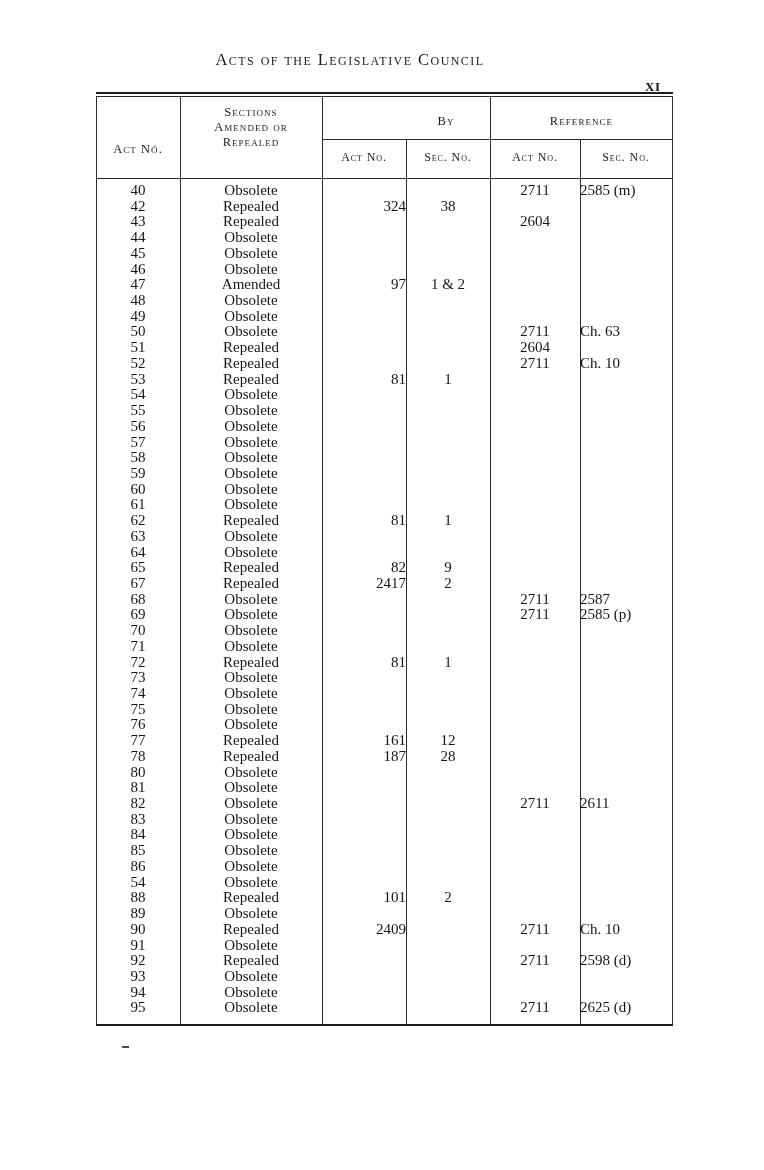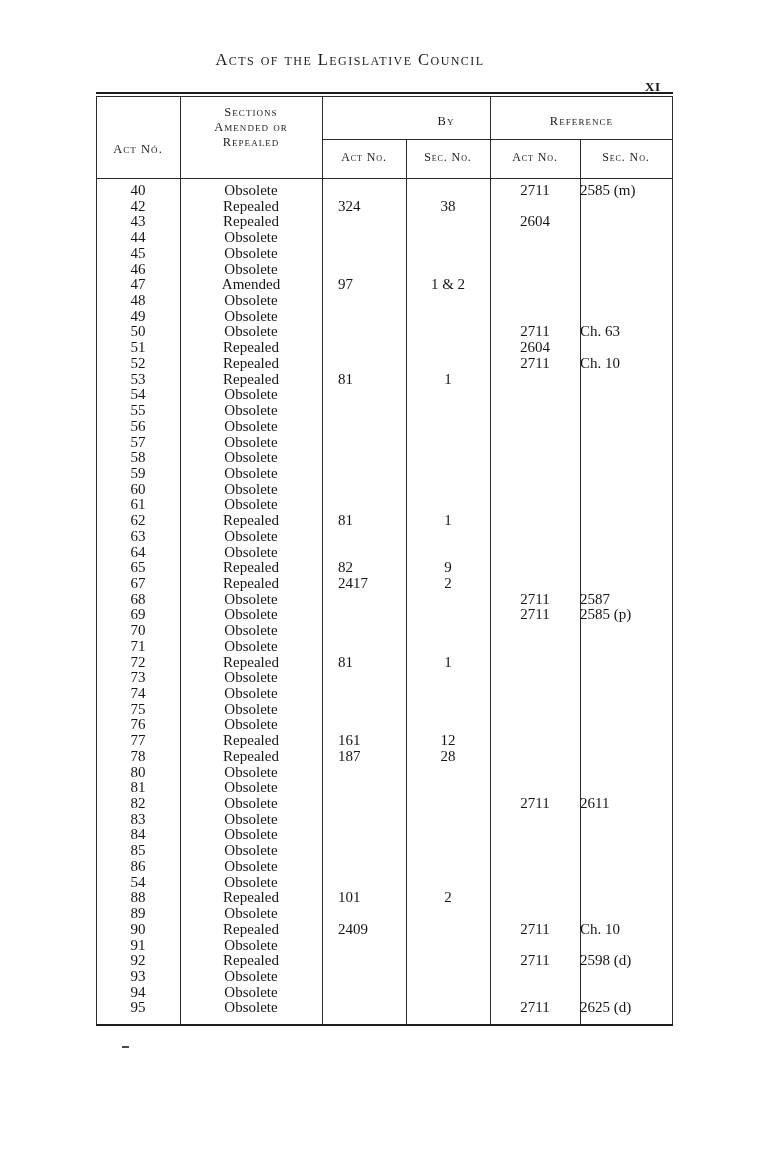--- a/index.html
+++ b/index.html
@@ -138,21 +138,21 @@
     font-size: 15px;
   }
   .cell {
     position: absolute;
     top: 0;
     white-space: nowrap;
     line-height: 15.72px;
   }
   .c-act   { left: 0;    width: 84px;  text-align: center; }
   .c-sect  { left: 84px; width: 142px; text-align: center; }
-  .c-byact { left: 208px; width: 84px; text-align: left; padding-left: 34px; }
+  .c-byact { left: 226px; width: 84px; text-align: right; }
   .c-bysec { left: 310px; width: 84px; text-align: center; }
   .c-rfact { left: 394px; width: 90px; text-align: center; }
   .c-rfsec { left: 484px; width: 92px; text-align: left; }
 
   
   .stray {
     position: absolute;
     left: 122px;
     top: 1046px;
     width: 7px;

